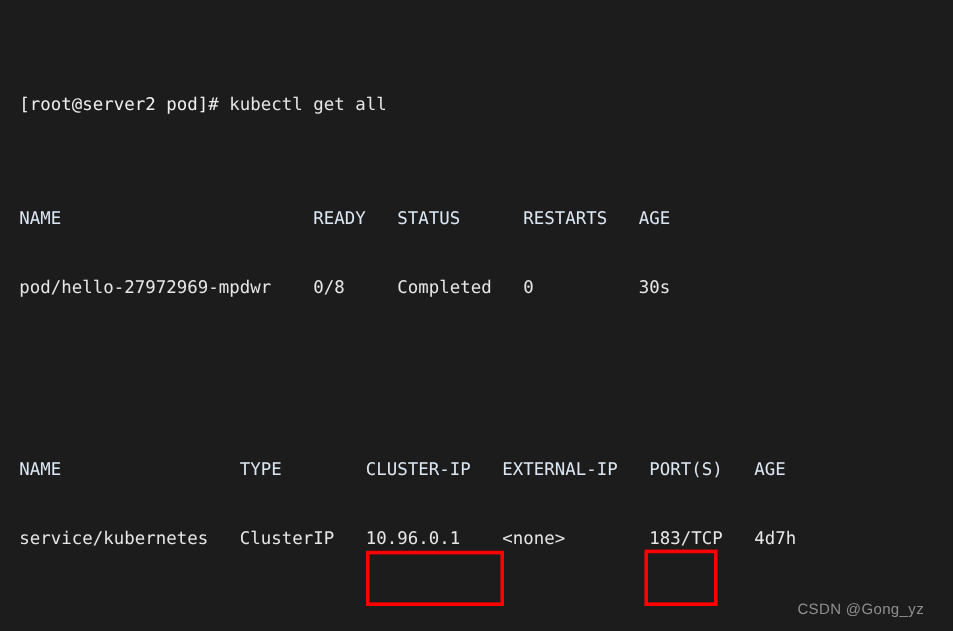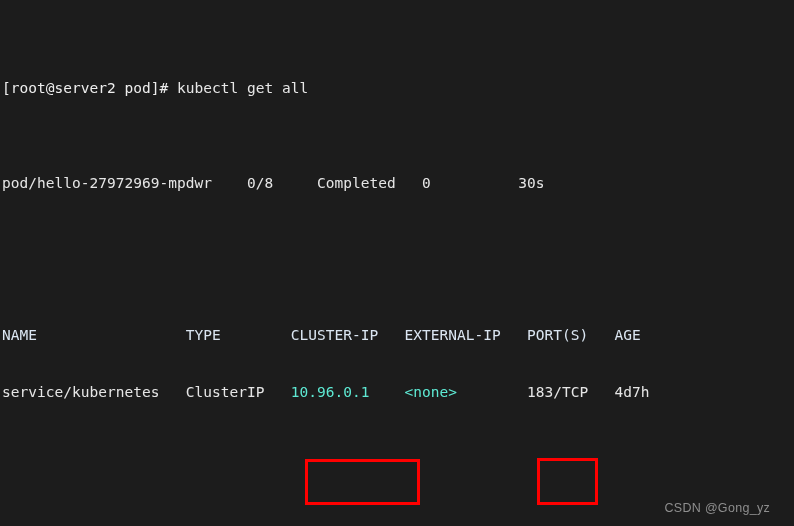--- a/index.html
+++ b/index.html
@@ -23,26 +23,27 @@
   }
   #screen {
     position: absolute;
     left: 2px;
     top: 3px;
     white-space: pre;
   }
   .line {
     height: 19px;
     white-space: pre;
+    margin-left: 14px;
   }
   
   .t-default { color: #e6e6e6; }
   .t-prompt  { color: #eeeeee; }
   .t-header  { color: #dbe6f2; }
-  .t-magenta { color: #5eead4; }
+  .t-magenta { color: #e5e5e5; }
   .t-blank   { color: transparent; }
 
   
   .annot-box {
     position: absolute;
     border: 3px solid #ff0000;
     box-sizing: border-box;
     pointer-events: none;
     background: transparent;
   }
@@ -63,20 +64,21 @@
 <body>
 
 <div id="terminal">
 
   <div id="screen">
 
     
     <div class="line"><span class="t-prompt">[root@server2 pod]# </span><span class="t-default">kubectl get all</span></div>
 
     
+    <div class="line t-header">NAME                        READY   STATUS      RESTARTS   AGE</div>
     <div class="line t-default">pod/hello-27972969-mpdwr    0/8     Completed   0          30s</div>
     <div class="line t-blank"></div>
 
     
     <div class="line t-header">NAME                 TYPE        CLUSTER-IP   EXTERNAL-IP   PORT(S)   AGE</div>
     <div class="line"><span class="t-default">service/kubernetes   </span><span class="t-default">ClusterIP   </span><span class="t-magenta">10.96.0.1</span><span class="t-default">    </span><span class="t-magenta">&lt;none&gt;</span><span class="t-default">        </span><span class="t-default">183/TCP   </span><span class="t-default">4d7h</span></div>
     <div class="line t-blank"></div>
 
     
     

